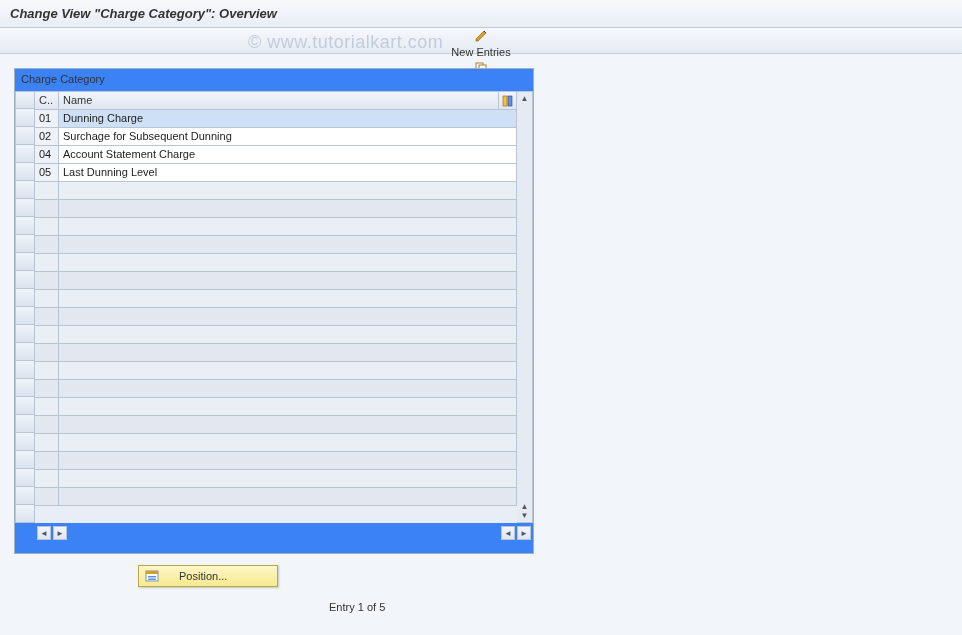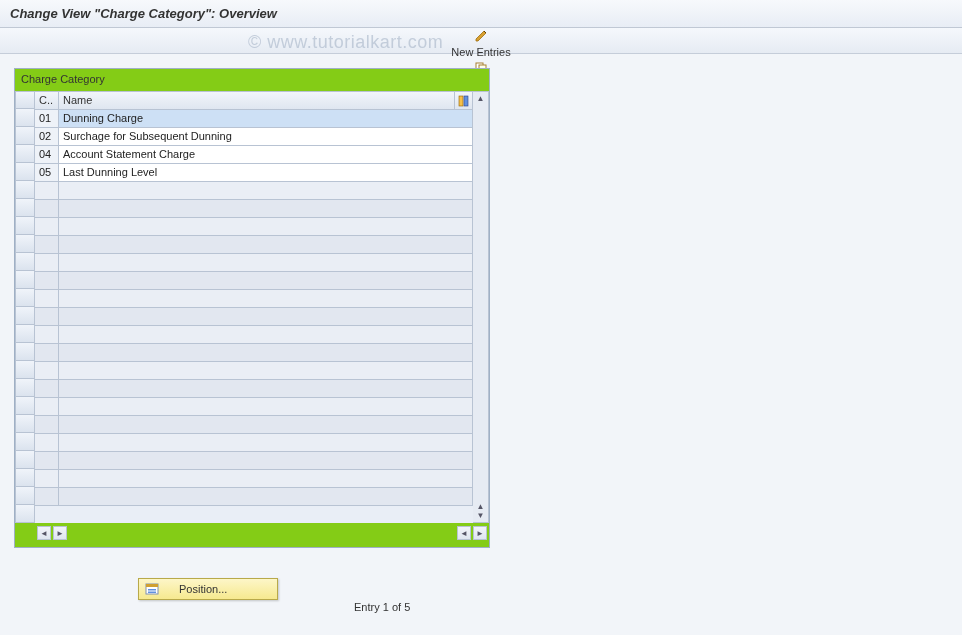--- a/index.html
+++ b/index.html
@@ -43,24 +43,24 @@
       color: #333;
       padding: 2px 6px;
       cursor: pointer;
     }
     .content {
       padding: 14px;
       height: calc(635px - 54px);
       position: relative;
     }
     .panel {
-      width: 476px;
+      width: 520px;
       border: 1px solid #9fb0c5;
-      background: #84cc16;
-      padding-bottom: 6px;
+      background: #3b82f6;
+      padding-bottom: 12px;
     }
     .panel-title {
       font-size: 11px;
       color: #333;
       padding: 4px 6px 6px 6px;
     }
     .grid-wrap {
       position: relative;
       display: flex;
       background: #e9eef6;
@@ -139,22 +139,22 @@
       font-size: 8px; color: #556;
       display: flex; align-items: center; justify-content: center;
       cursor: pointer;
     }
     .hscroll-row .spacer { flex: 1; }
     .footer-row {
       position: absolute;
       left: 130px;
       top: 565px;
       display: flex;
-      align-items: center;
-      gap: 76px;
+      align-items: flex-start;
+      gap: 51px;
       padding-left: 8px;
     }
     .position-btn {
       width: 140px; height: 22px;
       background: linear-gradient(#fdf6c8, #f6e98f);
       border: 1px solid #b8a94a;
       display: flex; align-items: center;
       padding: 0 6px;
       cursor: pointer;
       font-size: 11px;

